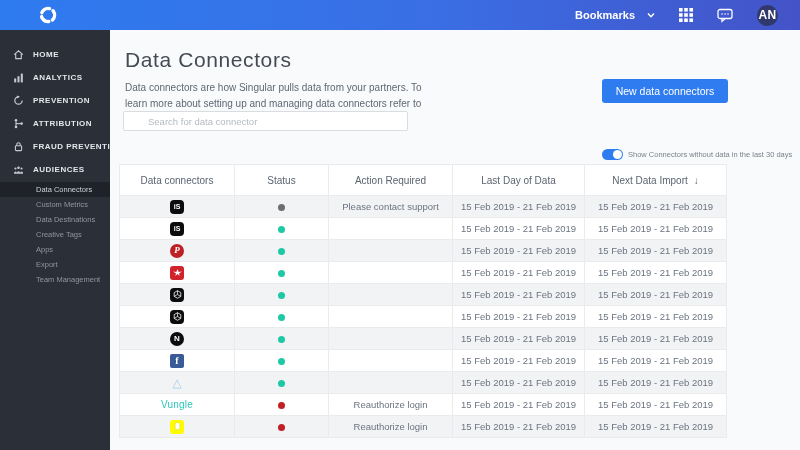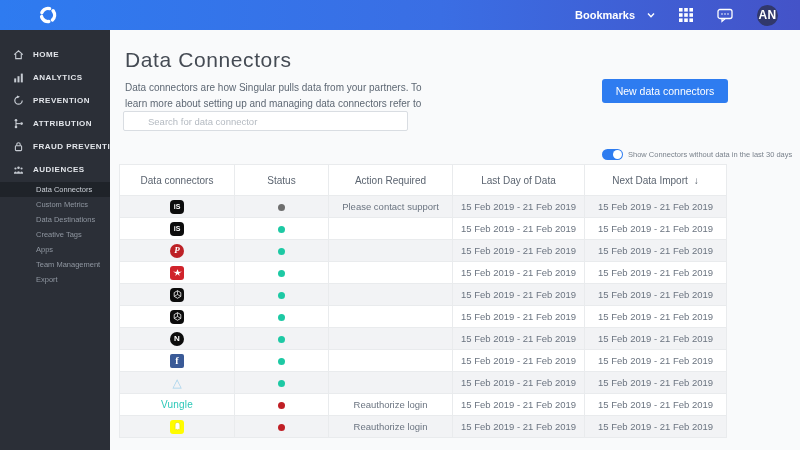--- a/index.html
+++ b/index.html
@@ -186,22 +186,22 @@
           </svg>
         </span>
         <span>AUDIENCES</span>
       </div>
       <div class="sub-list">
         <div class="sub-item active">Data Connectors</div>
         <div class="sub-item">Custom Metrics</div>
         <div class="sub-item">Data Destinations</div>
         <div class="sub-item">Creative Tags</div>
         <div class="sub-item">Apps</div>
+        <div class="sub-item">Export</div>
         <div class="sub-item">Team Management</div>
-        <div class="sub-item">Export</div>
       </div>
     </div>
 </div>
 
 <div class="content">
   <div class="page-title">Data Connectors</div>
 
   <div class="desc"><span>Data connectors are how Singular pulls data from your partners. To learn more about setting up and managing data connectors refer to the </span><a>data connectors FAQ.</a></div>
 
   <button class="new-btn">New data connectors</button>

